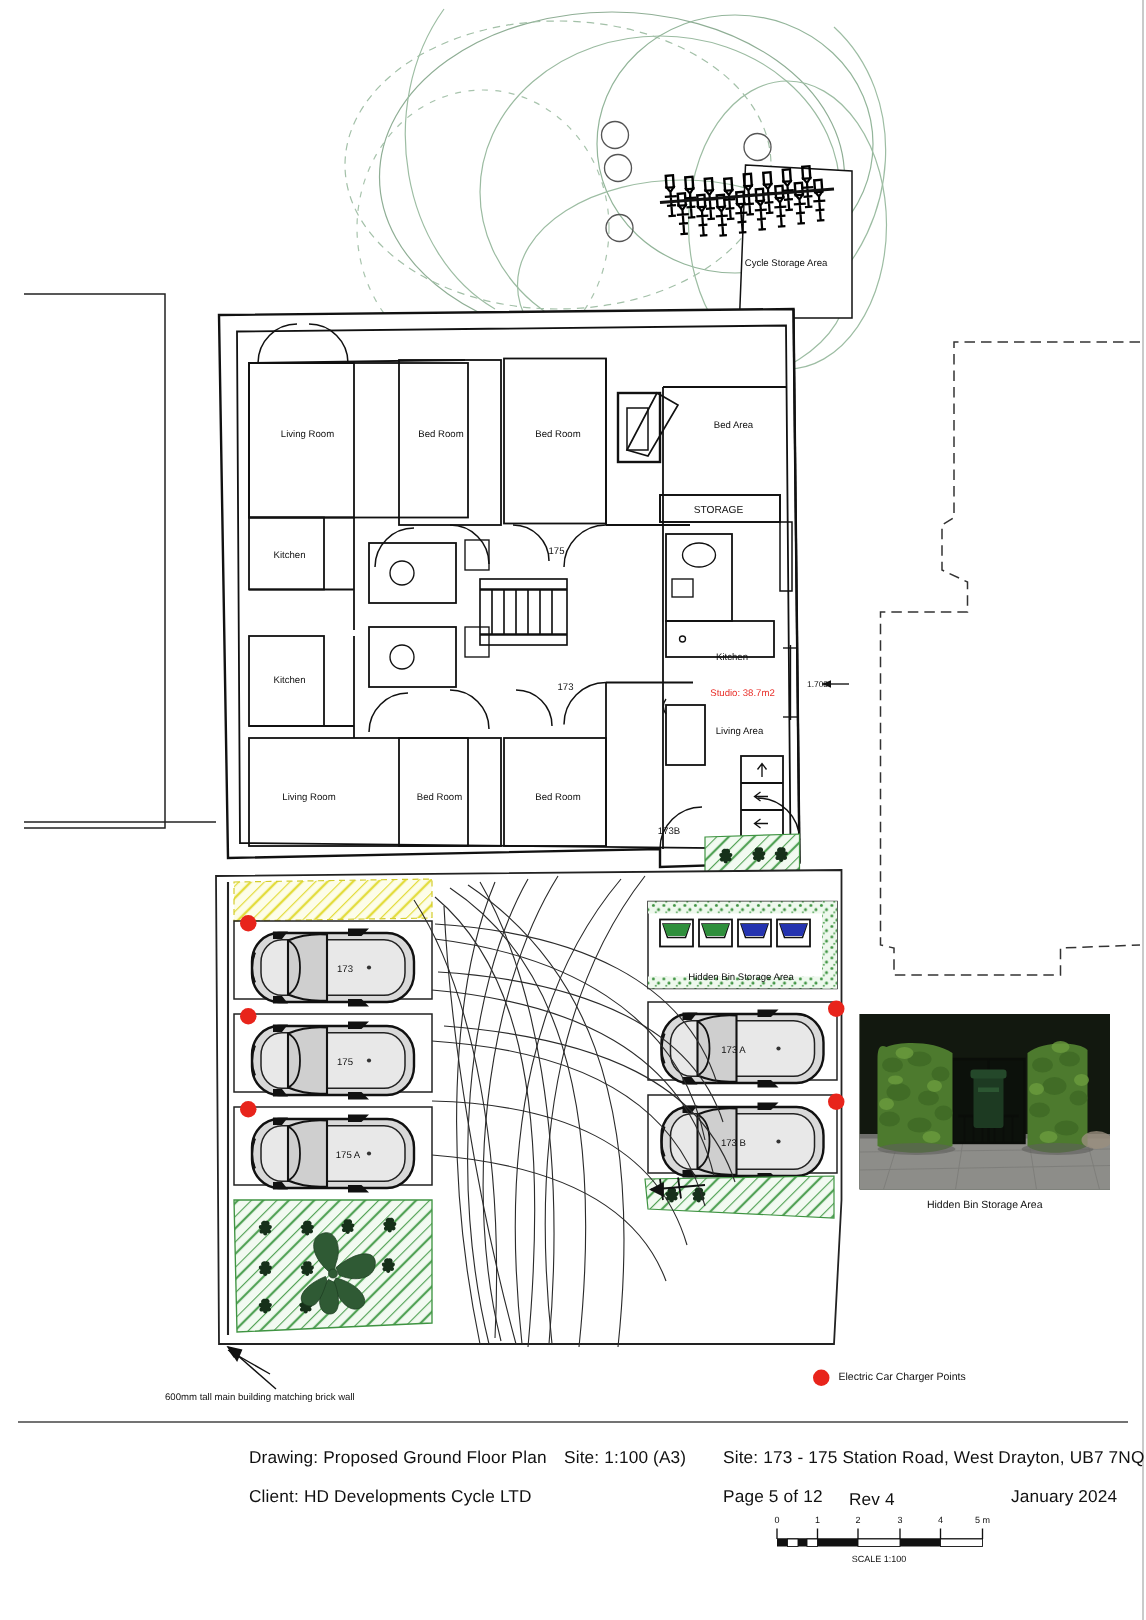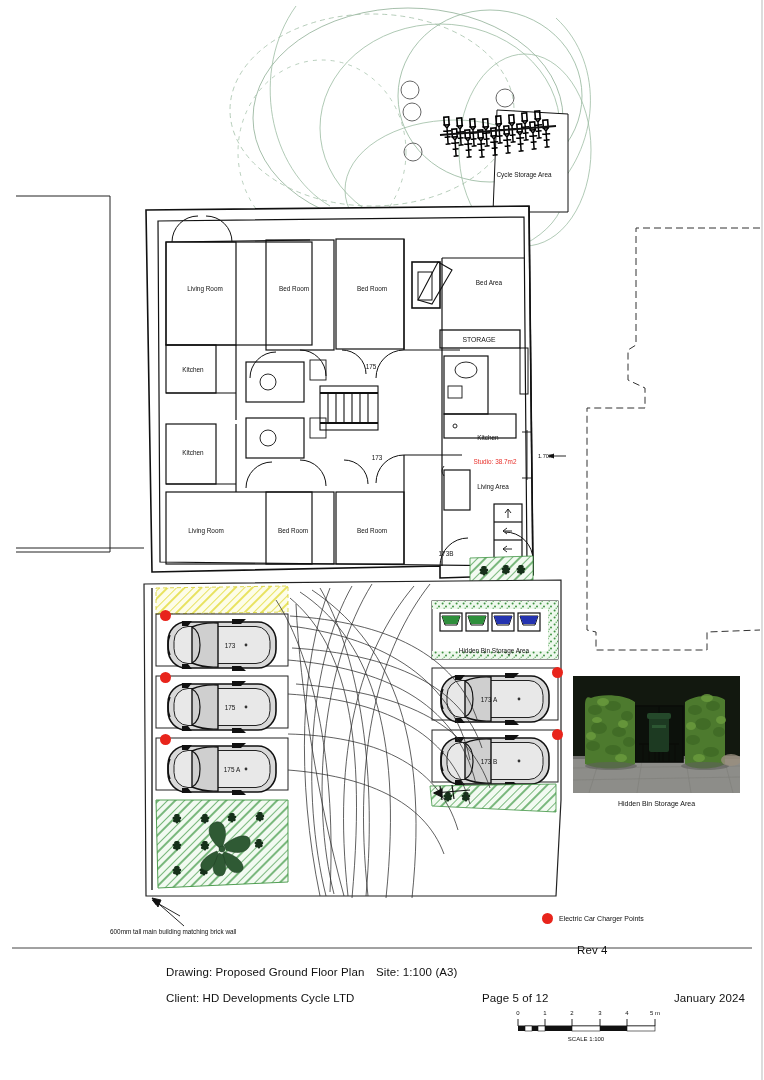--- a/index.html
+++ b/index.html
@@ -478,18 +478,19 @@
   </svg>
 </div>
 <div class="photo-cap" style="left:573px;top:800px;width:167px;">Hidden Bin Storage Area</div>
 
 <div class="dot" style="left:542px;top:913px;width:11px;height:11px;"></div>
 <div class="legend-label" style="left:559px;top:915px;">Electric Car Charger Points</div>
 <div class="wallnote" style="left:110px;top:928px;">600mm tall main building matching brick wall</div>
 
 <div class="tb-text" style="left:166px;top:966px;">Drawing: Proposed Ground Floor Plan</div>
 <div class="tb-text" style="left:376px;top:966px;">Site: 1:100 (A3)</div>
+<div class="tb-text" style="left:482px;top:966px;">Site: 173 - 175 Station Road, West Drayton, UB7 7NQ</div>
 <div class="tb-text" style="left:166px;top:992px;">Client: HD Developments Cycle LTD</div>
 <div class="tb-text" style="left:482px;top:992px;">Page 5 of 12</div>
-<div class="tb-text" style="left:566px;top:944px;margin-left:11px;">Rev 4</div>
+<div class="tb-text" style="left:566px;top:994px;">Rev 4</div>
 <div class="tb-text" style="left:674px;top:992px;">January 2024</div>
 
 </div>
 
 </body></html>

